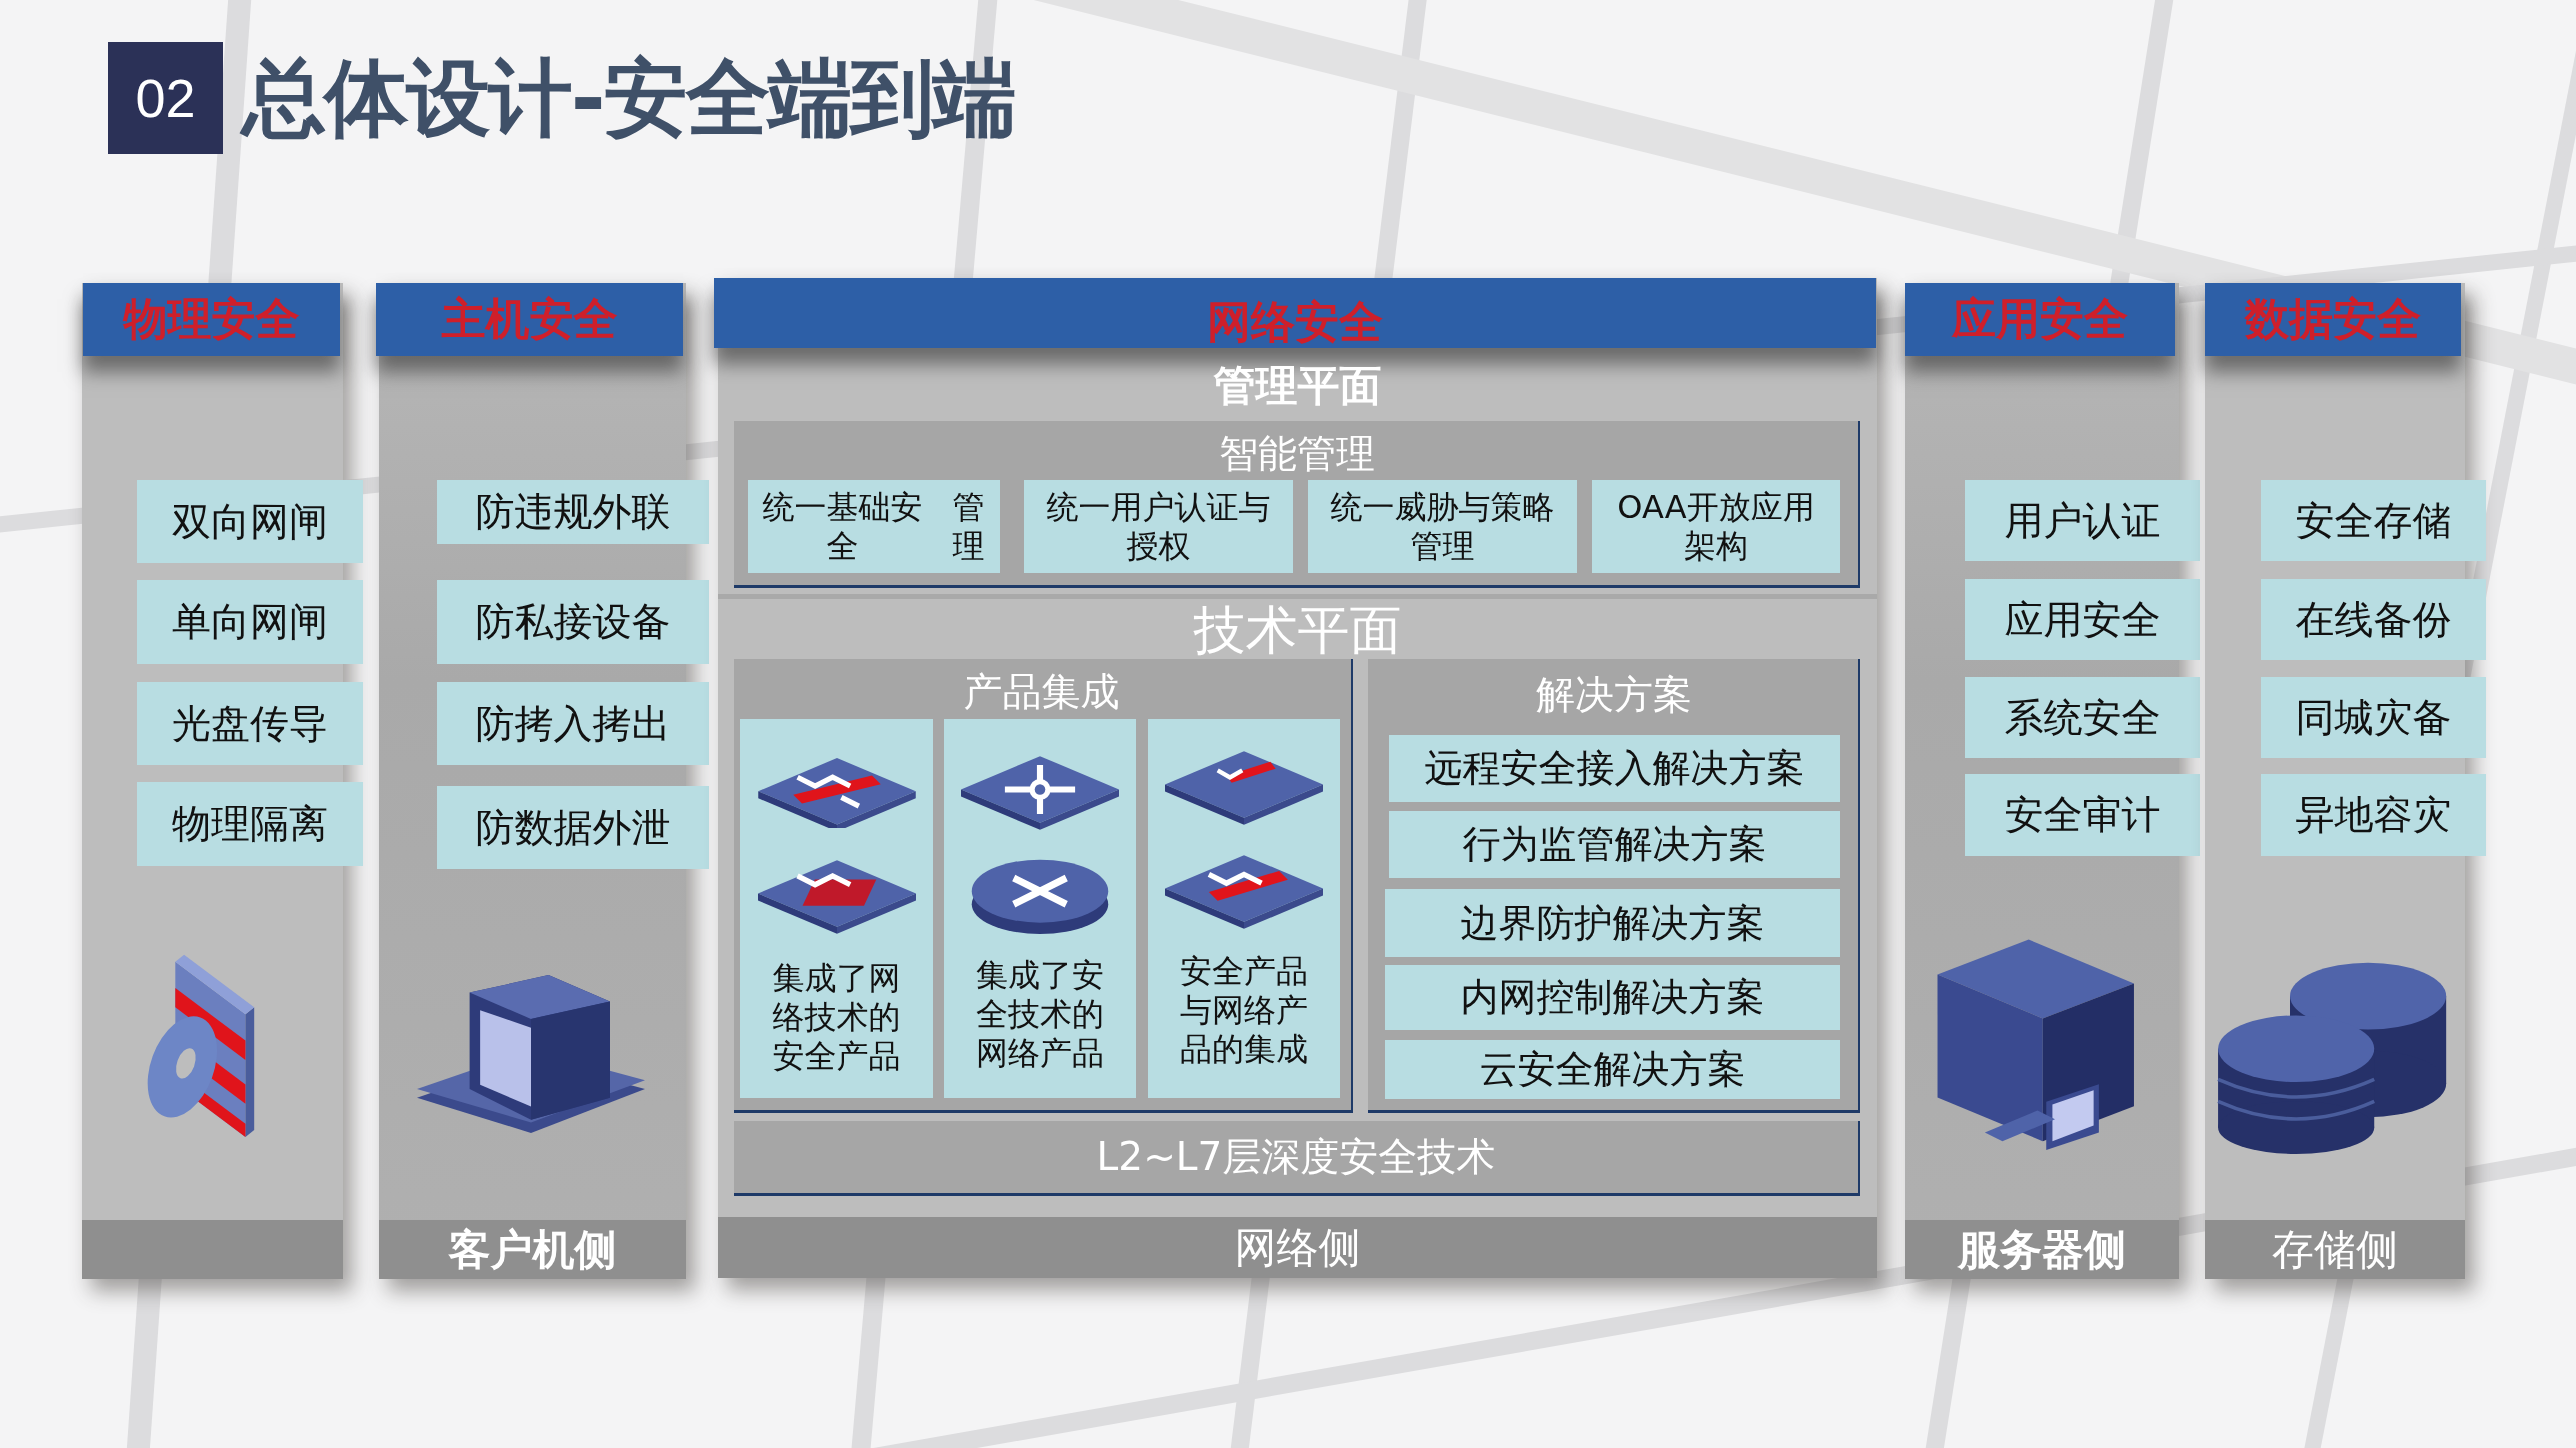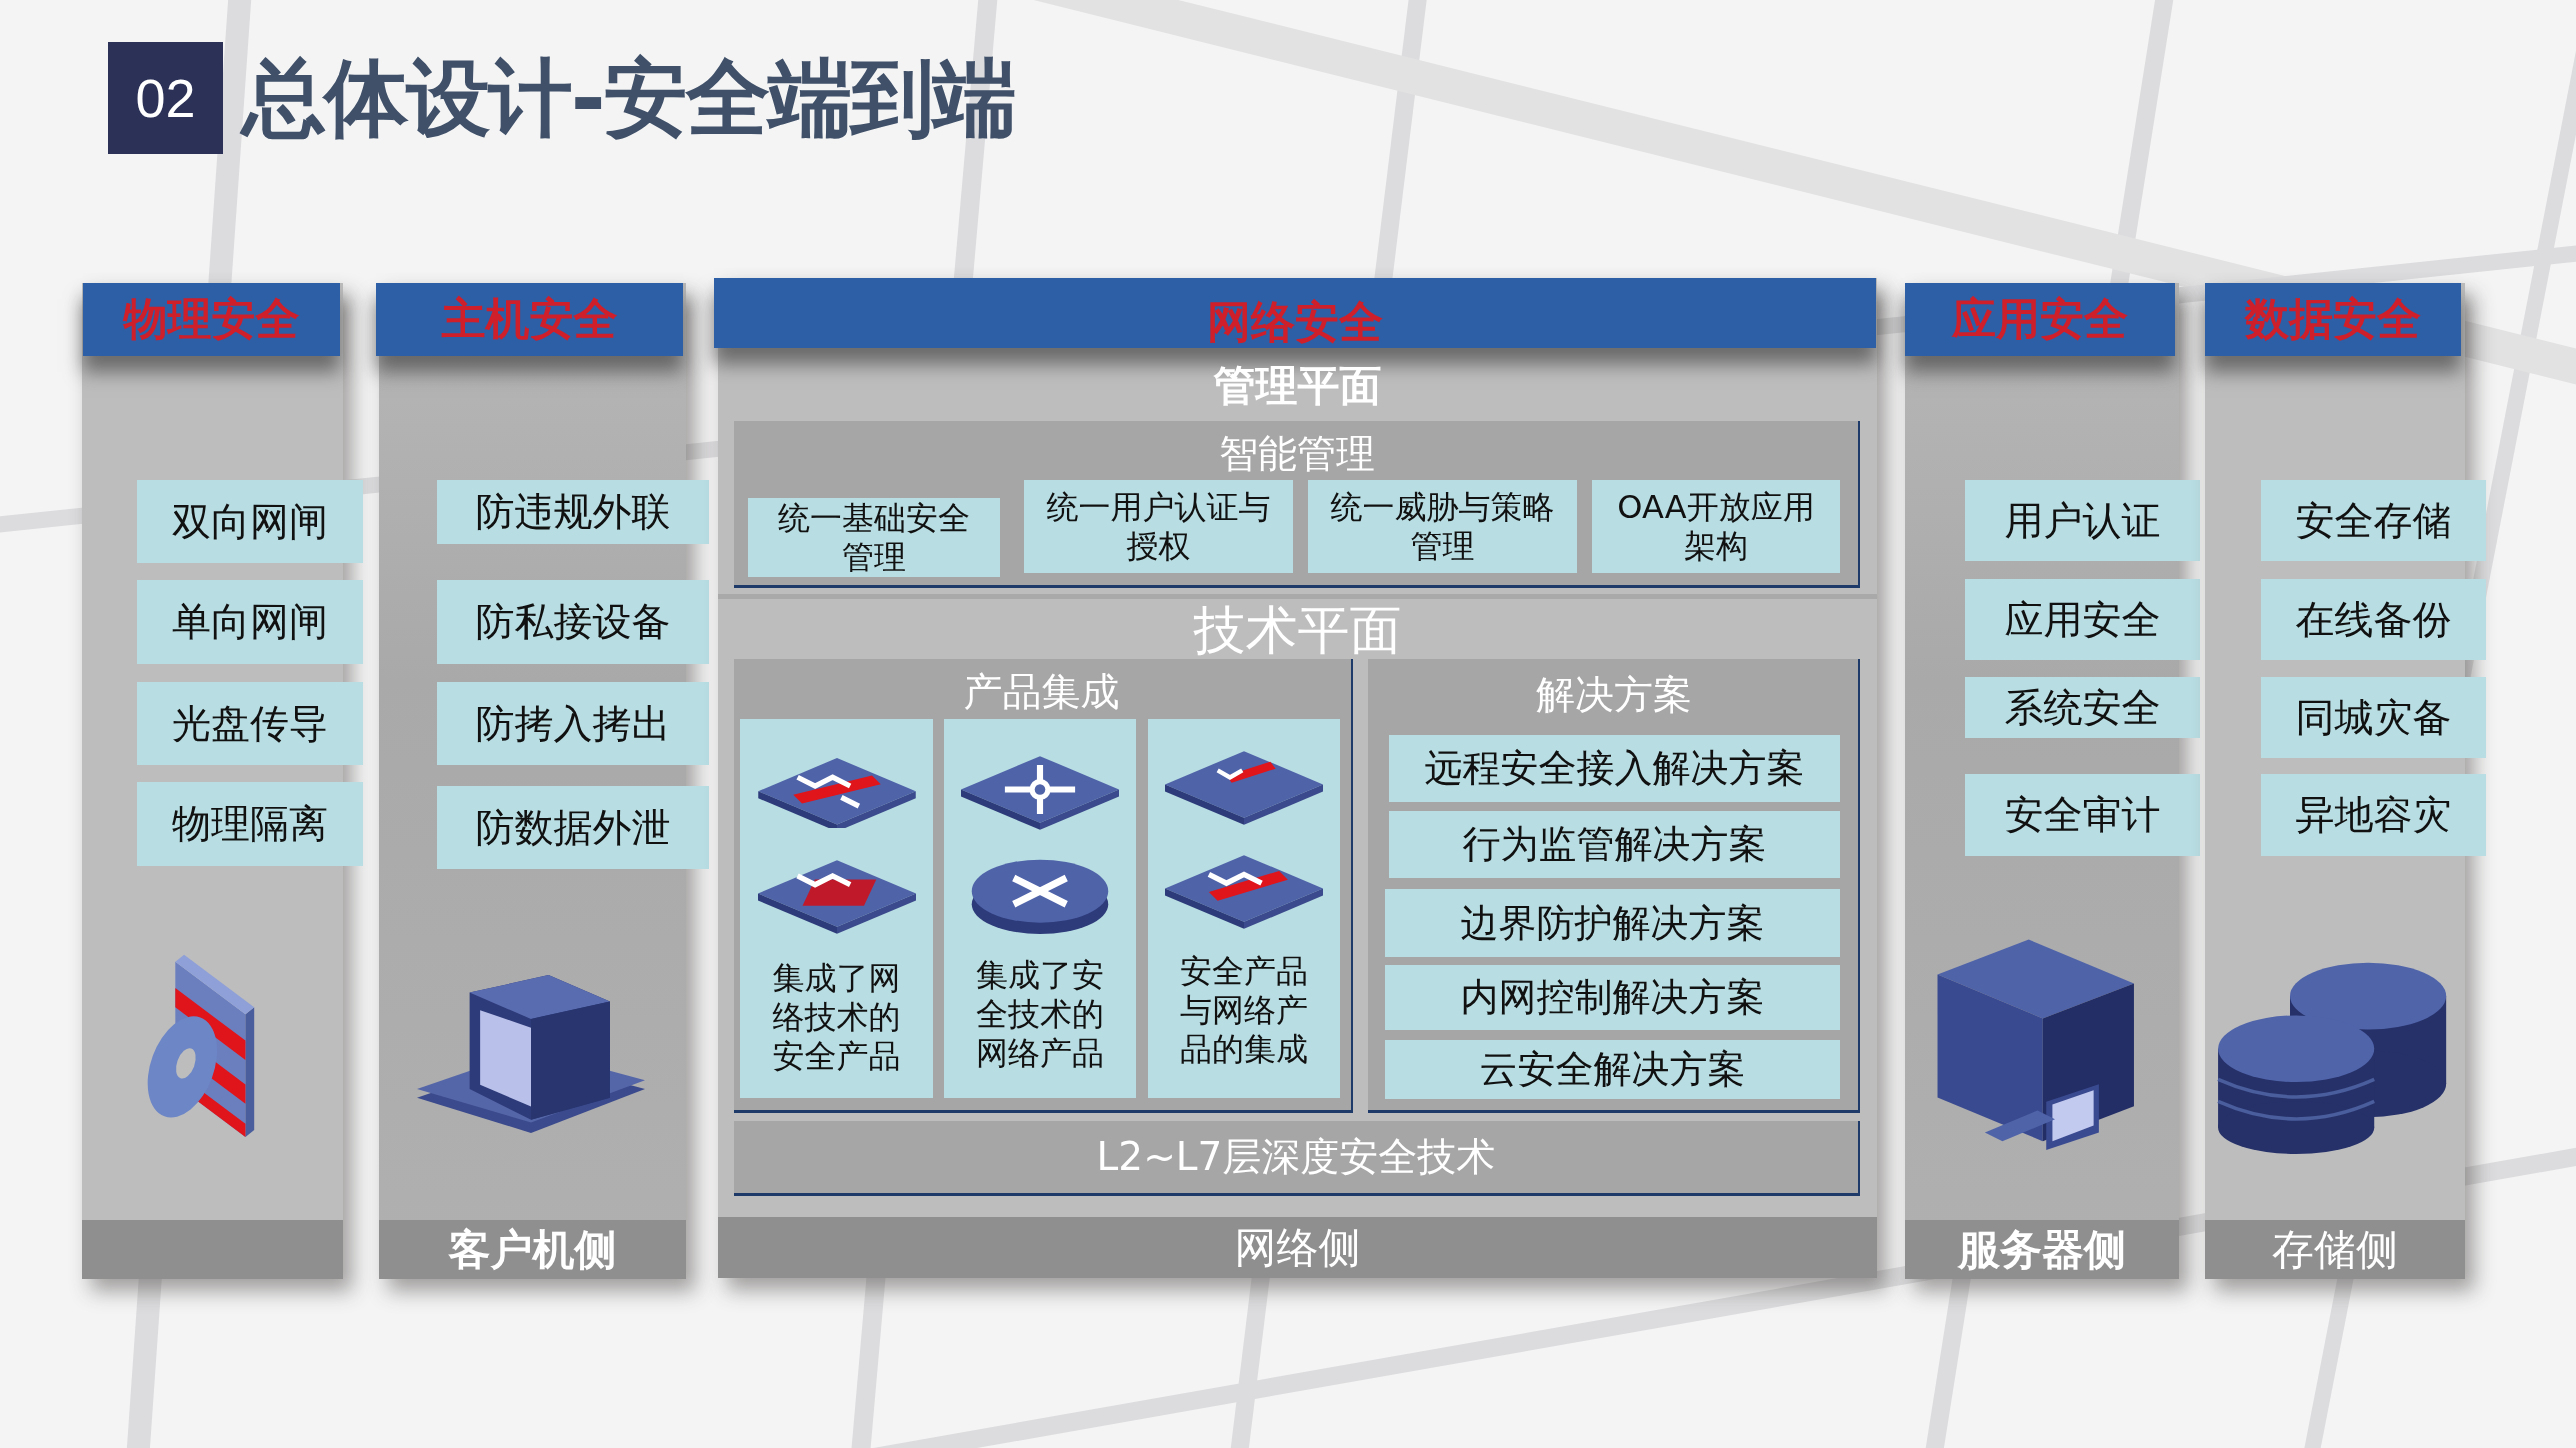--- a/index.html
+++ b/index.html
@@ -111,21 +111,21 @@
 </div>
 <div class="abs col-foot bold" style="left:379px;top:1220px;width:307px;height:59px;">客户机侧</div>
 
 <div class="abs col light" style="left:718px;top:278px;width:1159px;height:1000px;"></div>
 <div class="abs col-head" style="left:714px;top:278px;width:1162px;height:70px;padding-top:19.3px;">网络安全</div>
 
 <div class="abs label-w" style="left:718px;top:351px;width:1159px;height:70px;font-size:42px;font-weight:bold;">管理平面</div>
 
 <div class="abs panel-mid" style="left:734px;top:421px;width:1126px;height:167px;"></div>
 <div class="abs label-w" style="left:734px;top:428px;width:1126px;height:51px;font-size:39px;">智能管理</div>
-<div class="abs cyan mgmt-item" style="left:748px;top:480px;width:252px;height:79px;flex-direction:column;margin-top:18px;">
+<div class="abs cyan mgmt-item" style="left:748px;top:480px;width:252px;height:93px;flex-direction:row;">
   <span>统一基础安全</span>
   <span>管理</span>
 </div>
 <div class="abs cyan mgmt-item" style="left:1024px;top:480px;width:269px;height:93px;flex-direction:column;">
   <span>统一用户认证与</span>
   <span>授权</span>
 </div>
 <div class="abs cyan mgmt-item" style="left:1308px;top:480px;width:269px;height:93px;flex-direction:column;">
   <span>统一威胁与策略</span>
   <span>管理</span>
@@ -228,21 +228,21 @@
 <div class="abs cyan sol-item" style="left:1385px;top:1040px;width:455px;height:59px;">云安全解决方案</div>
 
 <div class="abs panel-mid label-w" style="left:734px;top:1121px;width:1126px;height:75px;font-size:39px;">L2~L7层深度安全技术</div>
 
 <div class="abs col-foot" style="left:718px;top:1217px;width:1159px;height:61px;">网络侧</div>
 
 <div class="abs col" style="left:1905px;top:283px;width:274px;height:996px;"></div>
 <div class="abs col-head" style="left:1905px;top:283px;width:270px;height:73px;">应用安全</div>
 <div class="abs cyan item" style="left:1925px;top:480px;width:235px;height:81px;">用户认证</div>
 <div class="abs cyan item" style="left:1925px;top:579px;width:235px;height:81px;">应用安全</div>
-<div class="abs cyan item" style="left:1925px;top:677px;width:235px;height:61px;">系统安全</div>
+<div class="abs cyan item" style="left:1925px;top:677px;width:235px;height:81px;">系统安全</div>
 <div class="abs cyan item" style="left:1925px;top:774px;width:235px;height:82px;">安全审计</div>
 <div class="abs" style="left:1932px;top:922px;width:211px;height:228px;">
   <svg width="211" height="228" viewBox="0 0 240 260">
     <polygon points="6,60 110,20 230,70 126,110" fill="#4f63a9"></polygon>
     <polygon points="6,60 126,110 126,250 6,200" fill="#3a4a90"></polygon>
     <polygon points="126,110 230,70 230,210 126,250" fill="#232e66"></polygon>
     <polygon points="130,205 190,185 190,240 130,260" fill="#3a4a90"></polygon>
     <polygon points="137,208 184,192 184,232 137,250" fill="#c3caf0"></polygon>
     <polygon points="60,240 120,215 140,225 80,250" fill="#4f63a9"></polygon>
   </svg>

